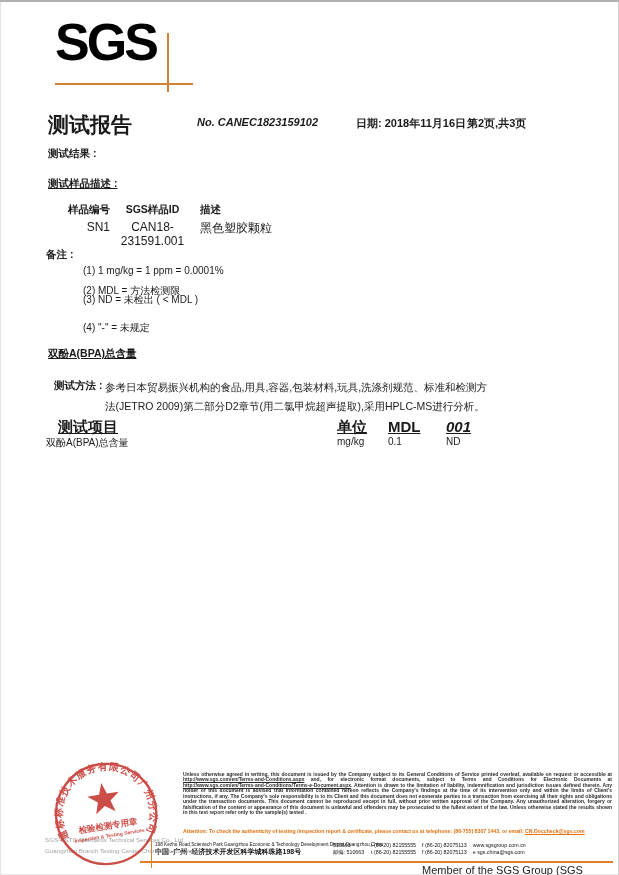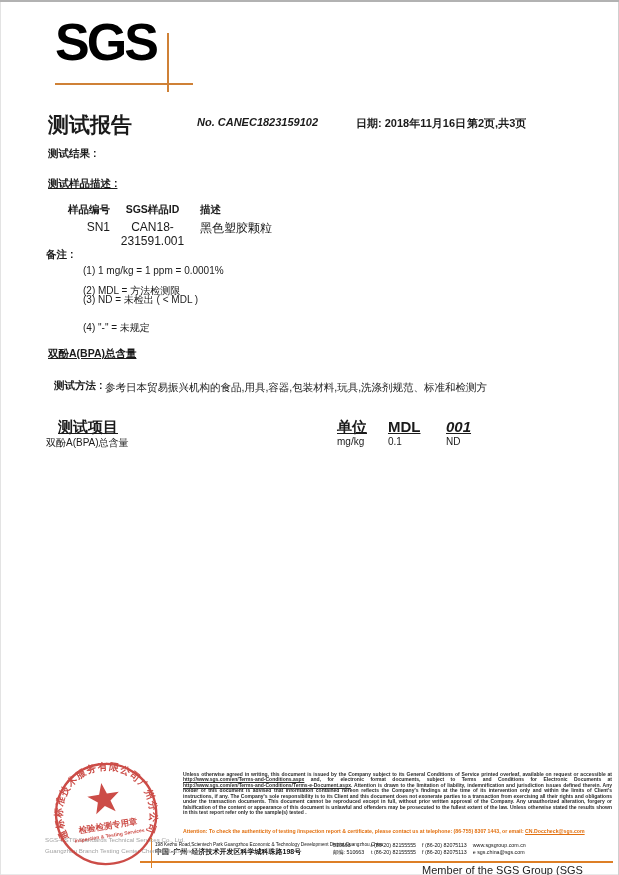--- a/index.html
+++ b/index.html
@@ -97,20 +97,21 @@
   <div class="abs lbl notes-label">备注 :</div>
   <div class="abs note-item" style="top:263px">(1) 1 mg/kg = 1 ppm = 0.0001%</div>
   <div class="abs note-item" style="top:282px">(2) MDL = 方法检测限</div>
   <div class="abs note-item" style="top:291px">(3) ND = 未检出 ( &lt; MDL )</div>
   <div class="abs note-item" style="top:319px">(4) "-" = 未规定</div>
 
   <div class="abs bpa-heading">双酚A(BPA)总含量</div>
   <div class="abs lbl method-label">测试方法 :</div>
   <div class="abs method-text">
     <div>参考日本贸易振兴机构的食品,用具,容器,包装材料,玩具,洗涤剂规范、标准和检测方</div>
+    <div>法(JETRO 2009)第二部分D2章节(用二氯甲烷超声提取),采用HPLC-MS进行分析。</div>
   </div>
 
   <div>
     <span class="abs rt-head rt-c1h">测试项目</span>
     <span class="abs rt-head rt-c2">单位</span>
     <span class="abs rt-head rt-c3">MDL</span>
     <span class="abs rt-head rt-c4 italic">001</span>
     <span class="abs rt-row rt-c1">双酚A(BPA)总含量</span>
     <span class="abs rt-row rt-c2">mg/kg</span>
     <span class="abs rt-row rt-c3">0.1</span>

